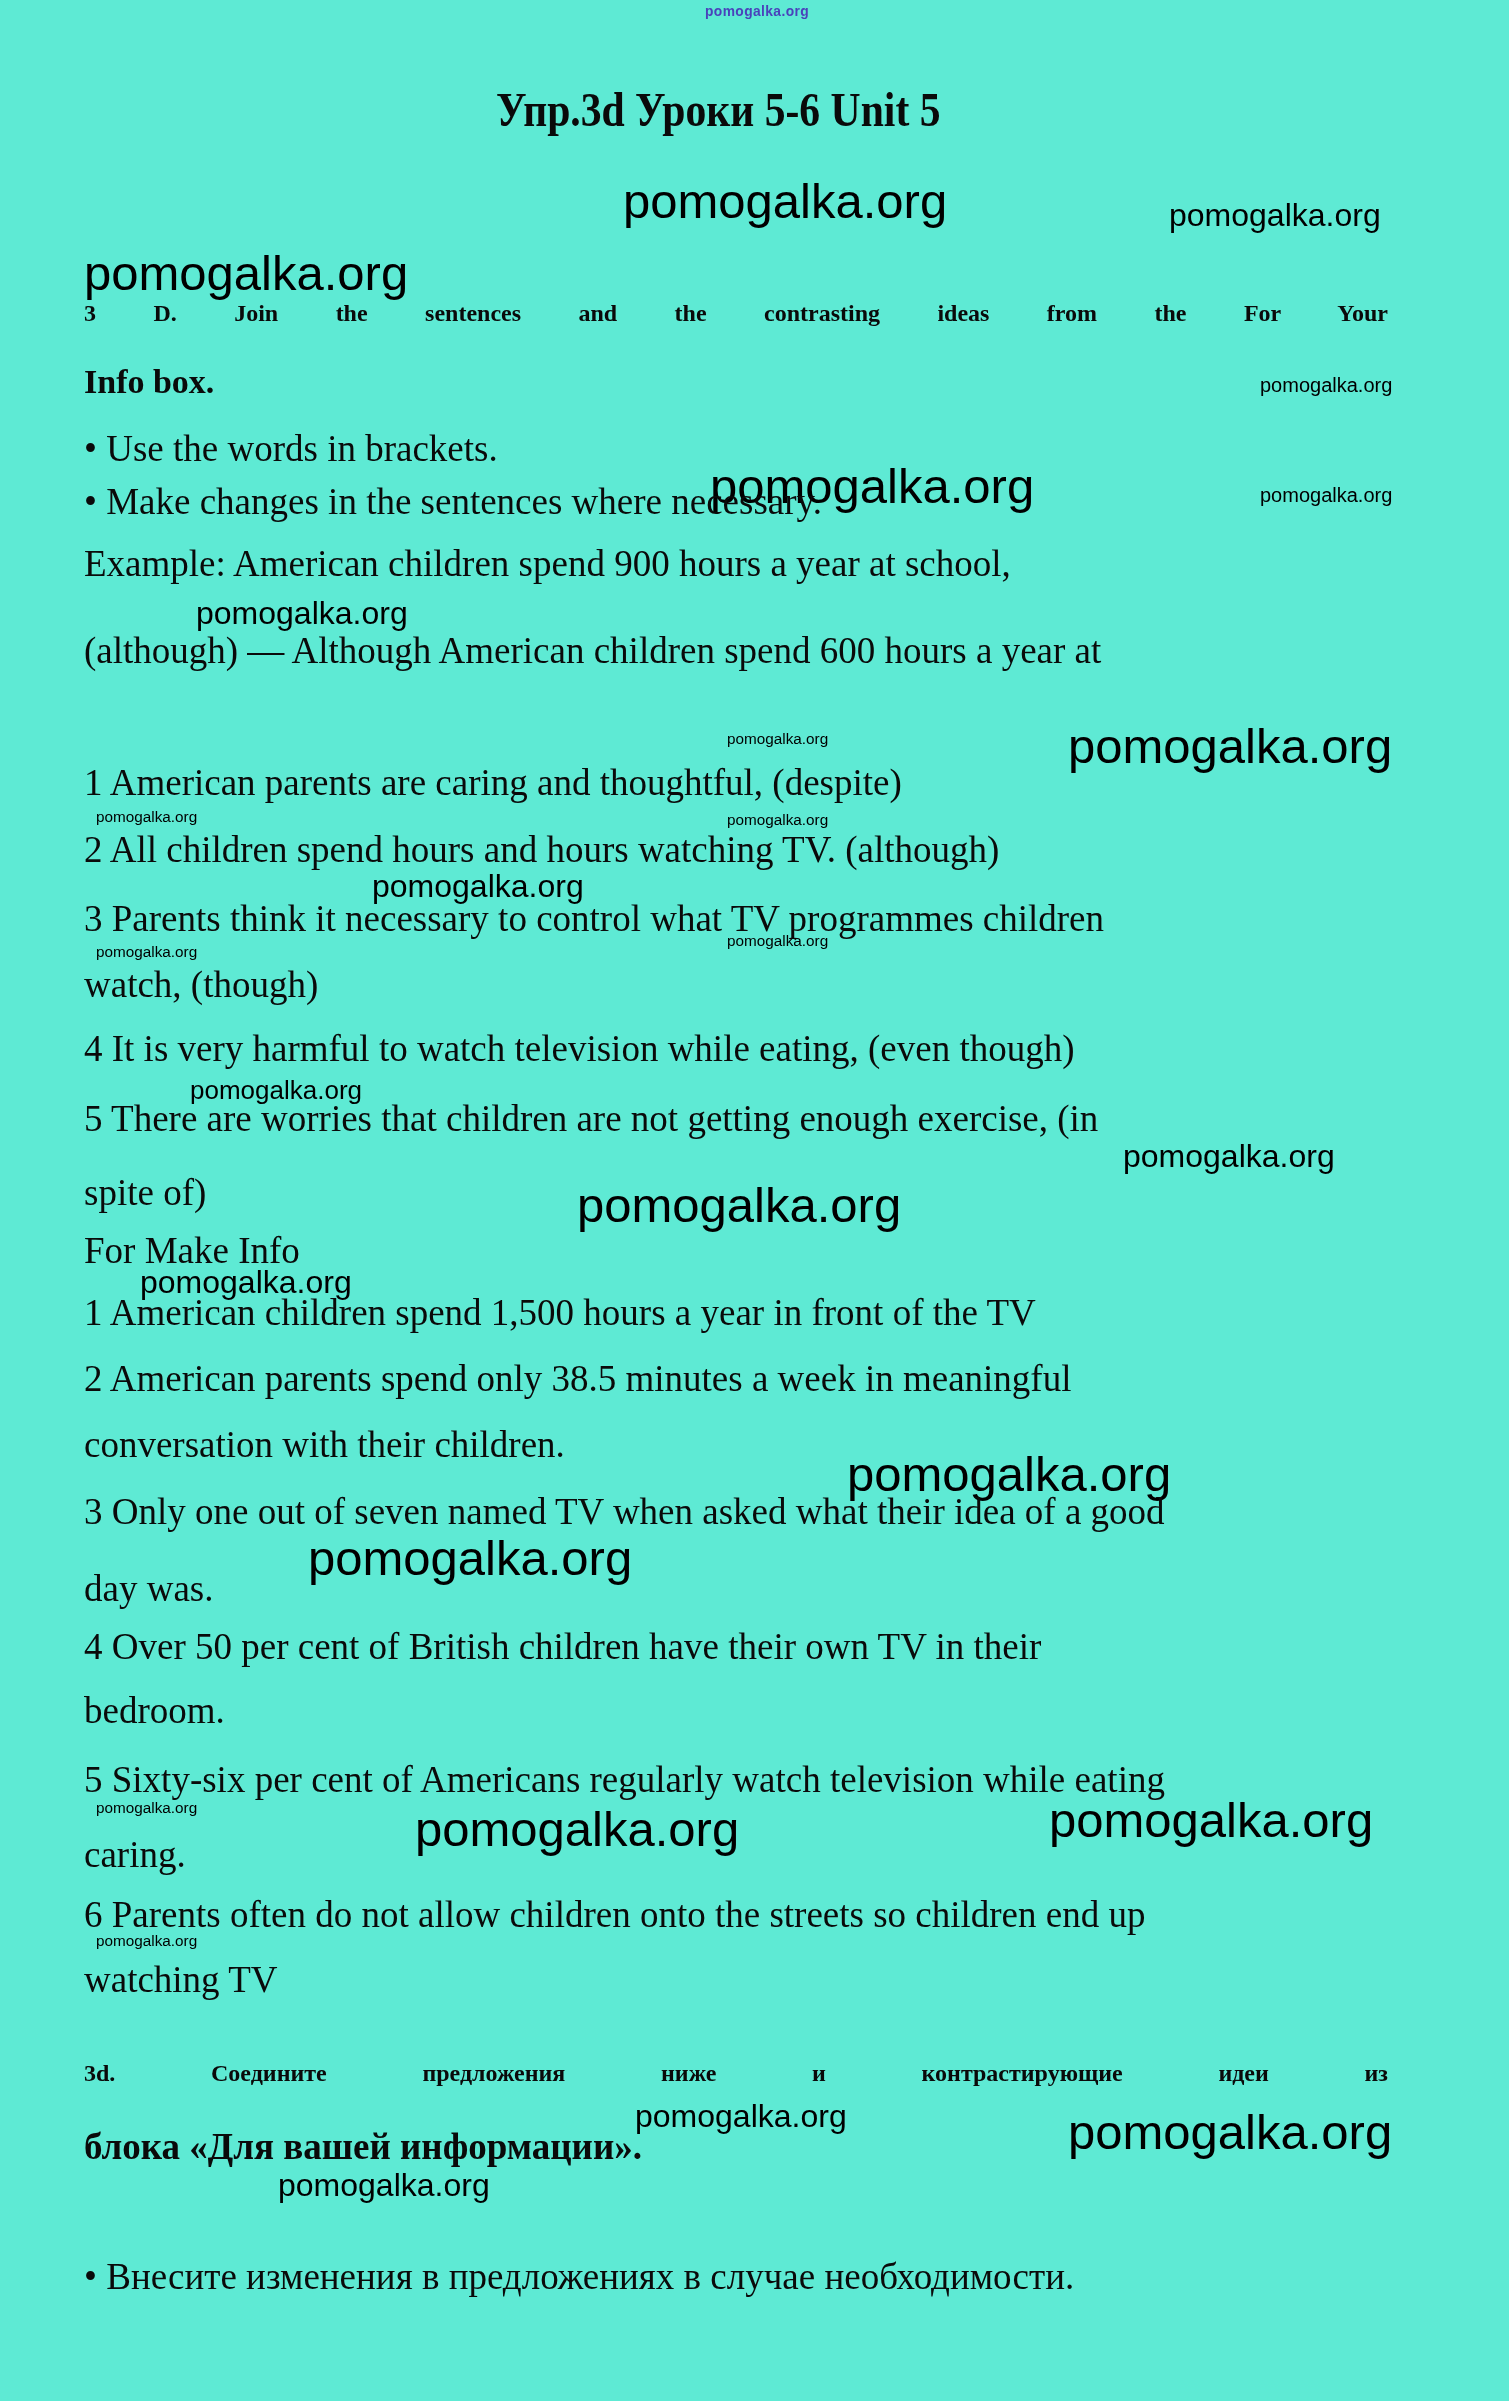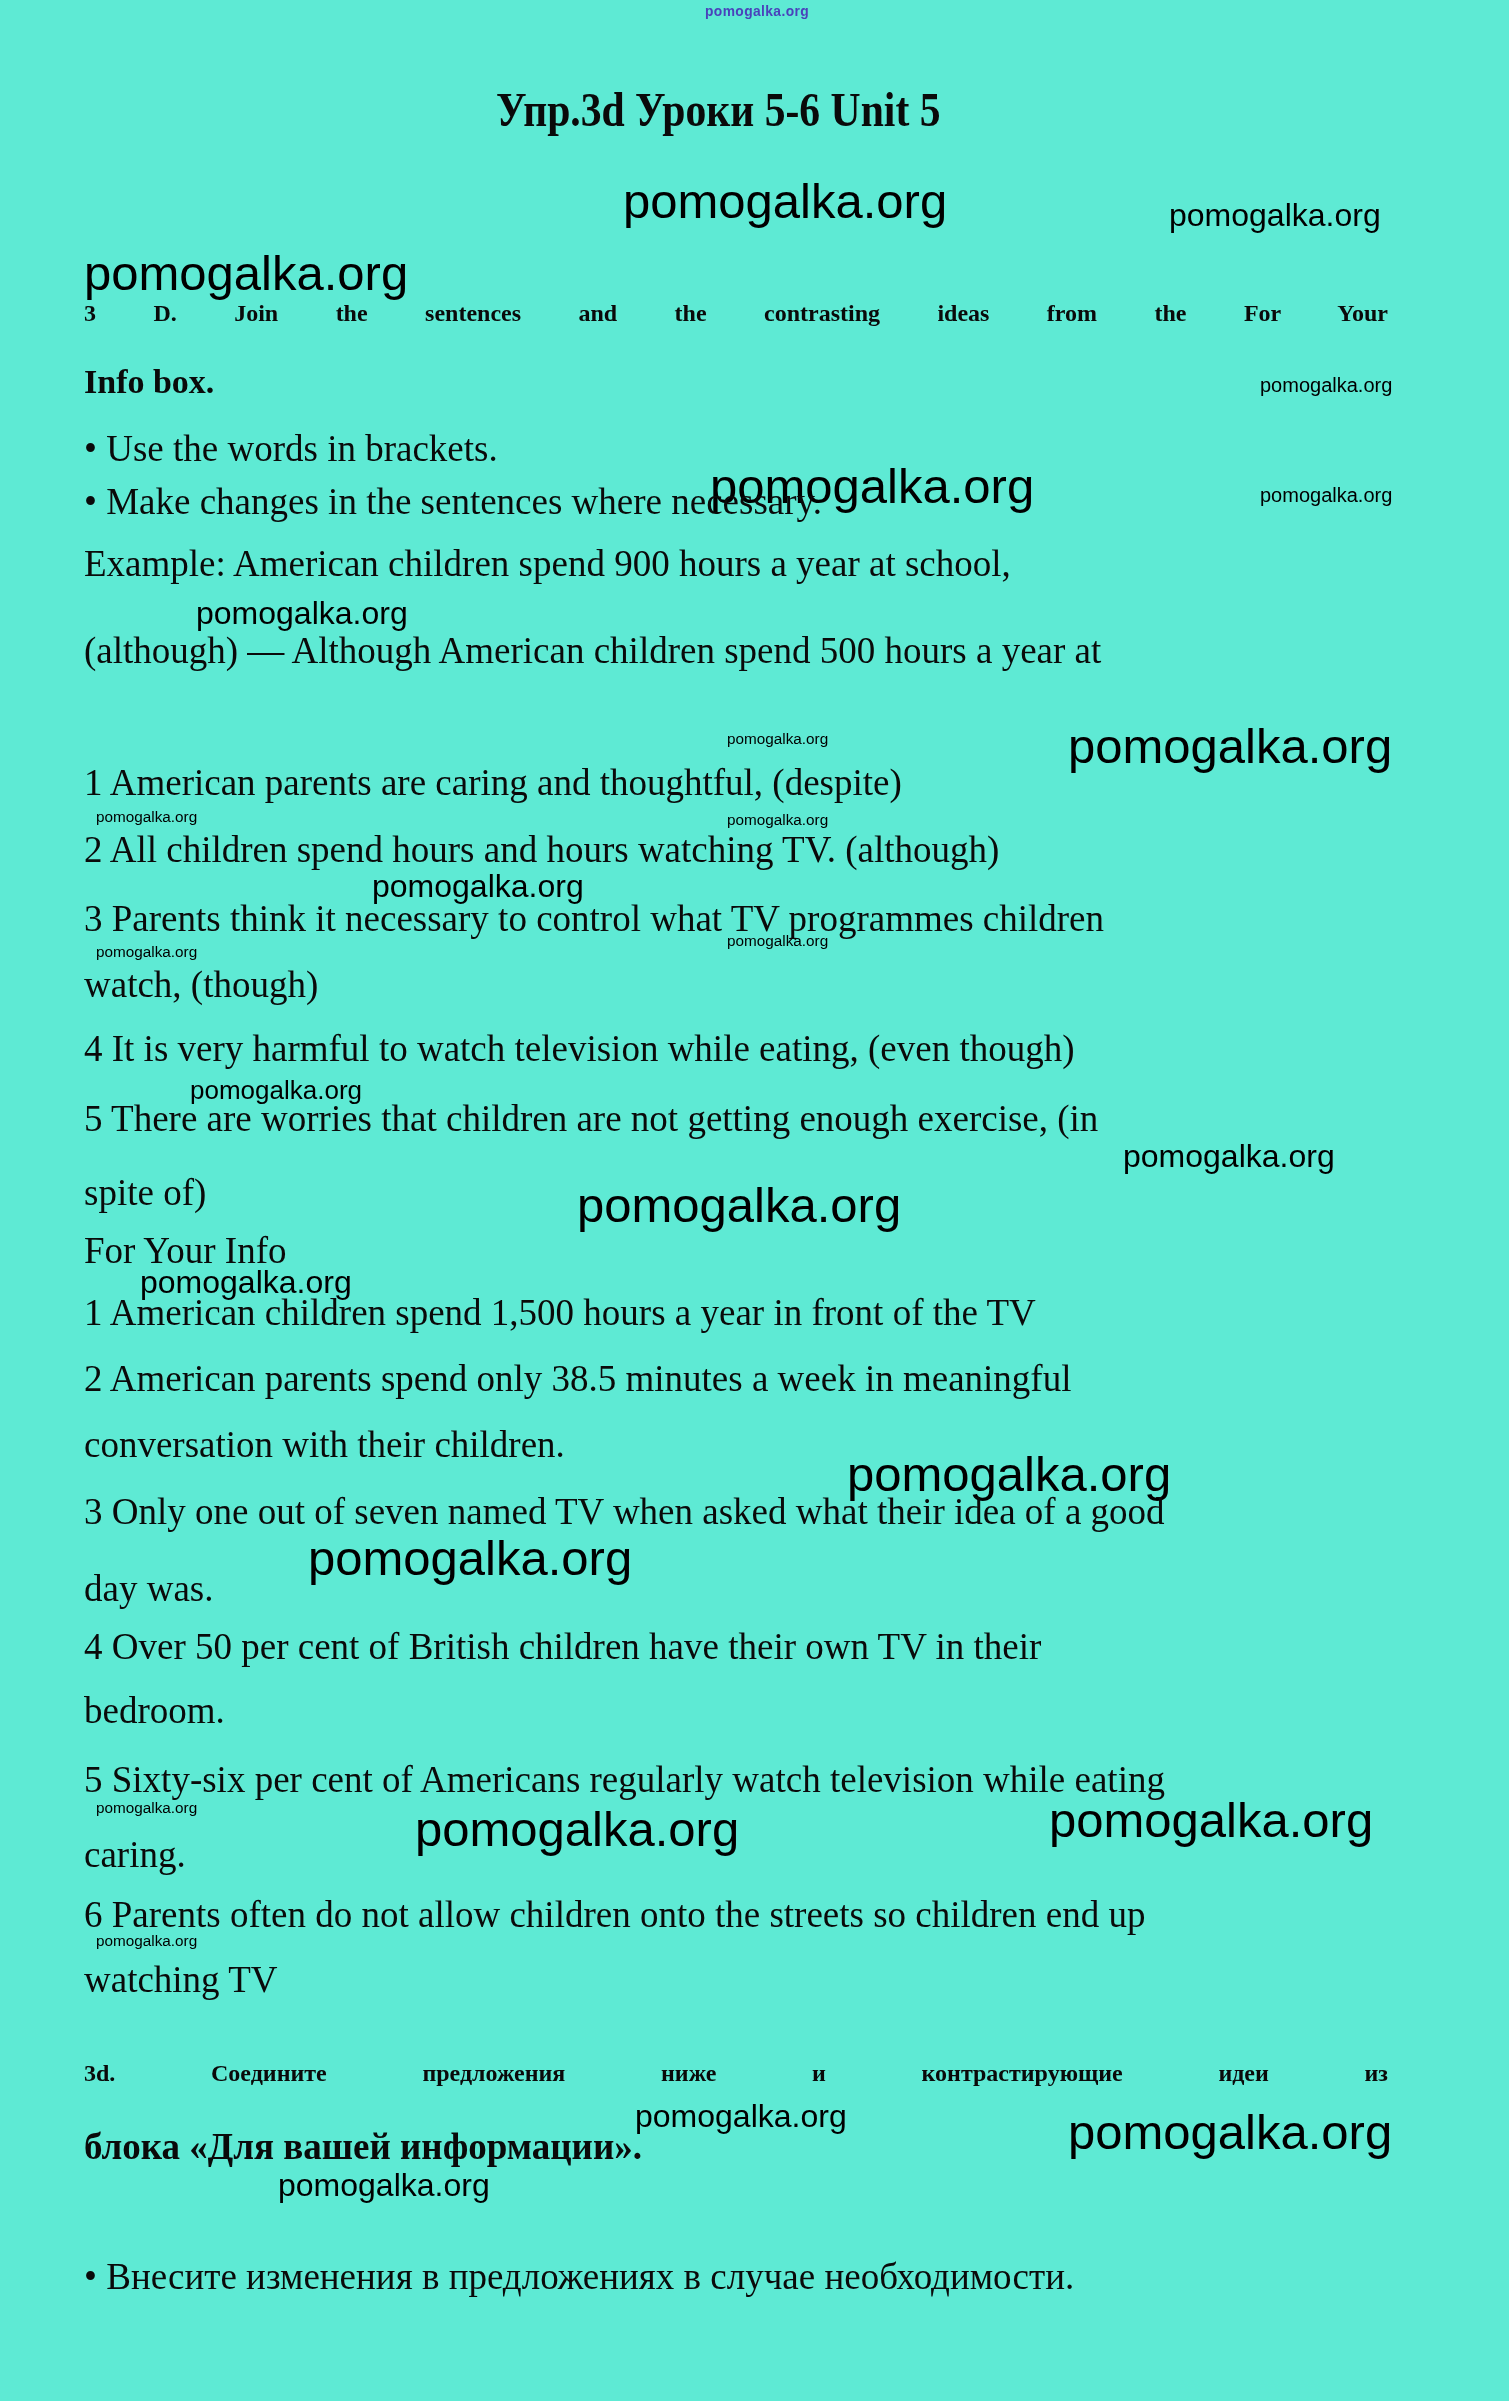--- a/index.html
+++ b/index.html
@@ -89,31 +89,31 @@
 
   <div class="title">Упр.3d Уроки 5-6 Unit 5</div>
 
   <div class="ln bold just" style="top:300px;">3 D. Join the sentences and the contrasting ideas from the For Your</div>
   <div class="ln bold" style="top:363px; font-size:34px;">Info box.</div>
 
   <div class="ln" style="top:428px;">• Use the words in brackets.</div>
   <div class="ln" style="top:481px;">• Make changes in the sentences where necessary.</div>
 
   <div class="ln" style="top:543px;">Example: American children spend 900 hours a year at school,</div>
-  <div class="ln" style="top:630px;">(although) — Although American children spend 500 hours a year at</div>
+  <div class="ln" style="top:630px;">(although) — Although American children spend 600 hours a year at</div>
 
   <div class="ln" style="top:762px;">1 American parents are caring and thoughtful, (despite)</div>
   <div class="ln" style="top:829px;">2 All children spend hours and hours watching TV. (although)</div>
   <div class="ln" style="top:898px;">3 Parents think it necessary to control what TV programmes children</div>
   <div class="ln" style="top:964px;">watch, (though)</div>
   <div class="ln" style="top:1028px;">4 It is very harmful to watch television while eating, (even though)</div>
   <div class="ln" style="top:1098px;">5 There are worries that children are not getting enough exercise, (in</div>
   <div class="ln" style="top:1172px;">spite of)</div>
 
-  <div class="ln" style="top:1230px;">For Your Info</div>
+  <div class="ln" style="top:1230px;">For Make Info</div>
   <div class="ln" style="top:1292px;">1 American children spend 1,500 hours a year in front of the TV</div>
   <div class="ln" style="top:1358px;">2 American parents spend only 38.5 minutes a week in meaningful</div>
   <div class="ln" style="top:1424px;">conversation with their children.</div>
   <div class="ln" style="top:1491px;">3 Only one out of seven named TV when asked what their idea of a good</div>
   <div class="ln" style="top:1568px;">day was.</div>
   <div class="ln" style="top:1626px;">4 Over 50 per cent of British children have their own TV in their</div>
   <div class="ln" style="top:1690px;">bedroom.</div>
   <div class="ln" style="top:1759px;">5 Sixty-six per cent of Americans regularly watch television while eating</div>
   <div class="ln" style="top:1834px;">caring.</div>
   <div class="ln" style="top:1894px;">6 Parents often do not allow children onto the streets so children end up</div>

